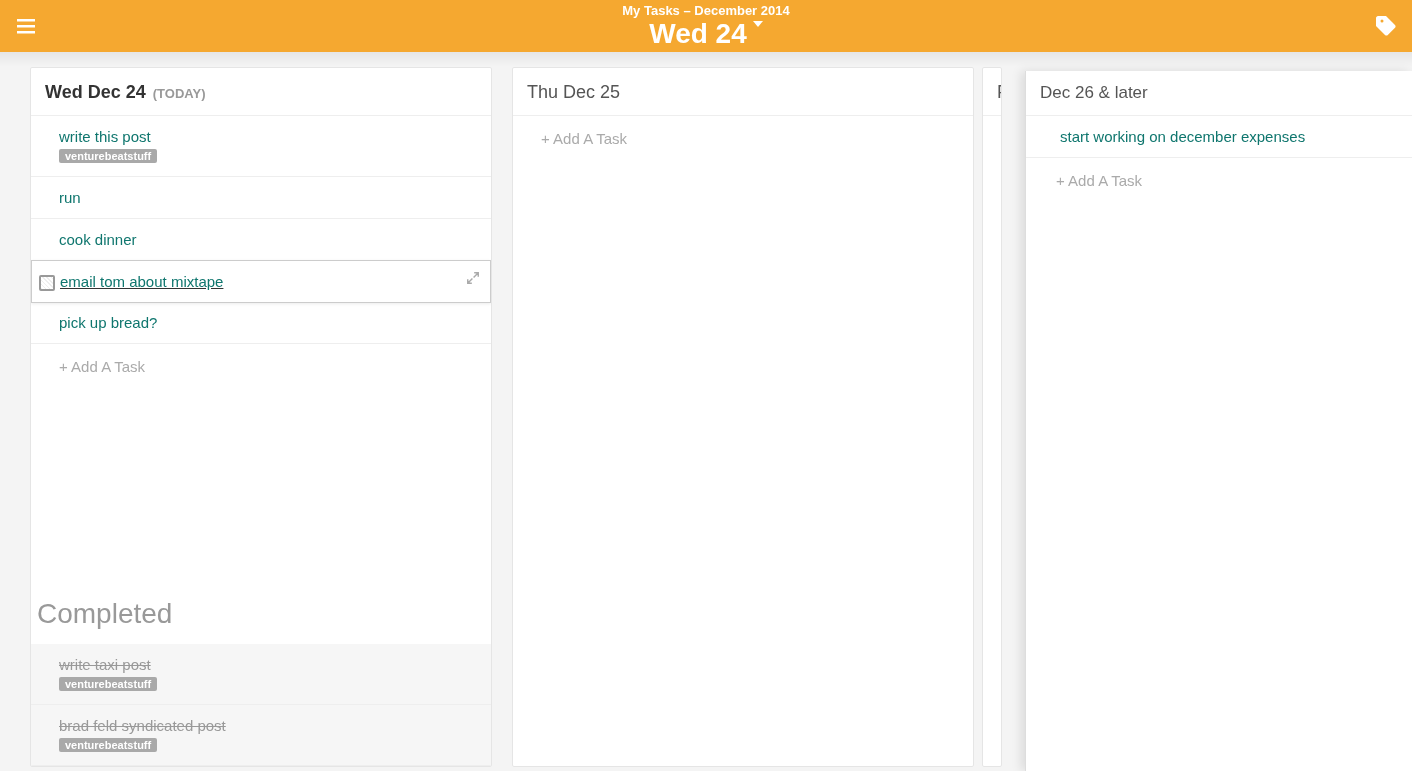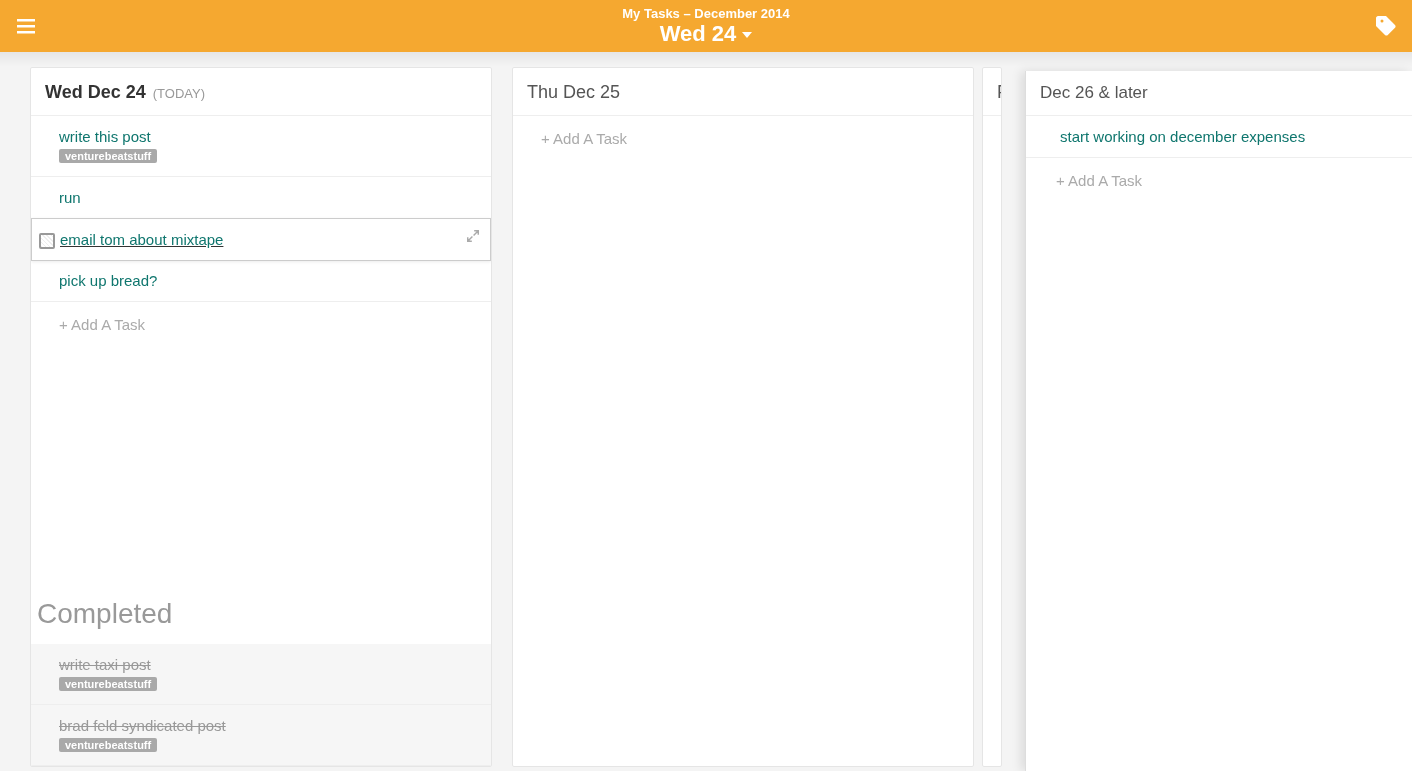--- a/index.html
+++ b/index.html
@@ -21,24 +21,24 @@
     flex-direction: column;
     align-items: center;
     justify-content: center;
     padding: 4px 0;
   }
   .header-subtitle {
     font-size: 13px;
     font-weight: 700;
   }
   .header-title {
-    font-size: 22px;
+    font-size: 28px;
     font-weight: 600;
     display: flex;
-    align-items: center;
+    align-items: flex-start;
     gap: 6px;
     cursor: pointer;
   }
   .menu-btn {
     position: absolute;
     left: 14px;
     top: 50%;
     transform: translateY(-50%);
     width: 24px;
     height: 24px;
@@ -95,21 +95,21 @@
   }
   .col-header {
     padding: 14px 14px 12px 14px;
     border-bottom: 1px solid #eee;
     font-size: 18px;
     color: #555;
   }
   .col-header.today { font-weight: 700; color: #333; }
   .today-badge {
     font-size: 13px;
-    font-weight: 400;
+    font-weight: 700;
     color: #999;
     margin-left: 2px;
   }
 
   
   .tasks {
     flex: 1;
     overflow-y: auto;
   }
   .task {
@@ -259,20 +259,23 @@
 
       <div class="task">
         <div class="task-title">write this post</div>
         <span class="tag">venturebeatstuff</span>
       </div>
 
       <div class="task">
         <div class="task-title">run</div>
       </div>
 
+      <div class="task">
+        <div class="task-title">cook dinner</div>
+      </div>
 
       <div class="task selected">
         <div class="checkbox"></div>
         <div class="task-title">email tom about mixtape</div>
         <div class="expand-icon">
           <svg viewBox="0 0 24 24" fill="none" stroke="currentColor" stroke-width="2.5">
               <path d="M14 3h7v7M10 21H3v-7M21 3l-8 8M3 21l8-8"></path>
             </svg>
         </div>
       </div>

